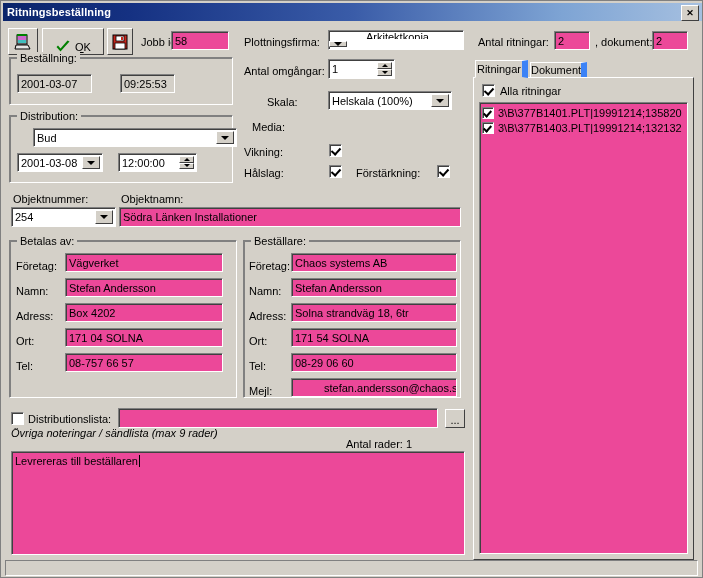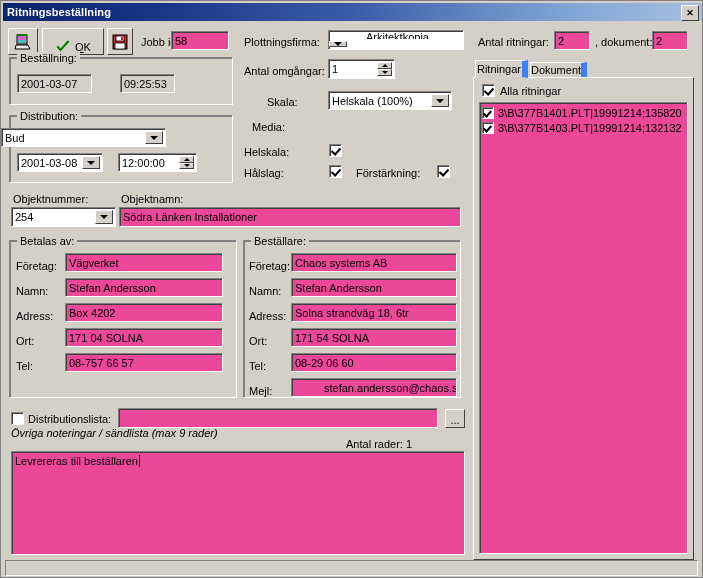--- a/index.html
+++ b/index.html
@@ -328,21 +328,21 @@
     <div class="gbox"></div>
     <div class="group-title">Beställning:</div>
   </div>
   <div class="sunken-gray tfield" style="left:16px; top:73px; width:75px; height:19px;">2001-03-07</div>
   <div class="sunken-gray tfield" style="left:119px; top:73px; width:55px; height:19px;">09:25:53</div>
 
   <div class="group" style="left:8px; top:114px; width:224px; height:68px;">
     <div class="gbox"></div>
     <div class="group-title">Distribution:</div>
   </div>
-  <div class="combo" style="left:0; top:127px; width:165px; height:19px;">
+  <div class="combo" style="left:32px; top:127px; width:204px; height:19px;">
     <span class="cval">Bud</span>
     <span class="carrow">
         <i class="tri-down"></i>
       </span>
   </div>
   <div class="combo" style="left:16px; top:152px; width:86px; height:19px;">
     <span class="cval">2001-03-08</span>
     <span class="carrow">
         <i class="tri-down"></i>
       </span>
@@ -375,21 +375,21 @@
   <div class="lbl" style="left:254px; top:95px;margin-left:12px;">Skala:</div>
   <div class="combo" style="left:327px; top:90px; width:124px; height:19px;">
     <span class="cval">Helskala (100%)</span>
     <span class="carrow">
         <i class="tri-down"></i>
       </span>
   </div>
 
   <div class="lbl" style="left:243px; top:120px;margin-left:8px;">Media:</div>
 
-  <div class="lbl" style="left:243px; top:145px;">Helskala:</div>
+  <div class="lbl" style="left:243px; top:145px;">Vikning:</div>
   <div class="cbx checked" style="left:328px; top:143px;"></div>
 
   <div class="lbl" style="left:243px; top:166px;">Hålslag:</div>
   <div class="cbx checked" style="left:328px; top:164px;"></div>
 
   <div class="lbl" style="left:355px; top:166px;">Förstärkning:</div>
   <div class="cbx checked" style="left:436px; top:164px;"></div>
 
   <div class="lbl" style="left:12px; top:192px;">Objektnummer:</div>
   <div class="combo" style="left:10px; top:206px; width:105px; height:20px;">

